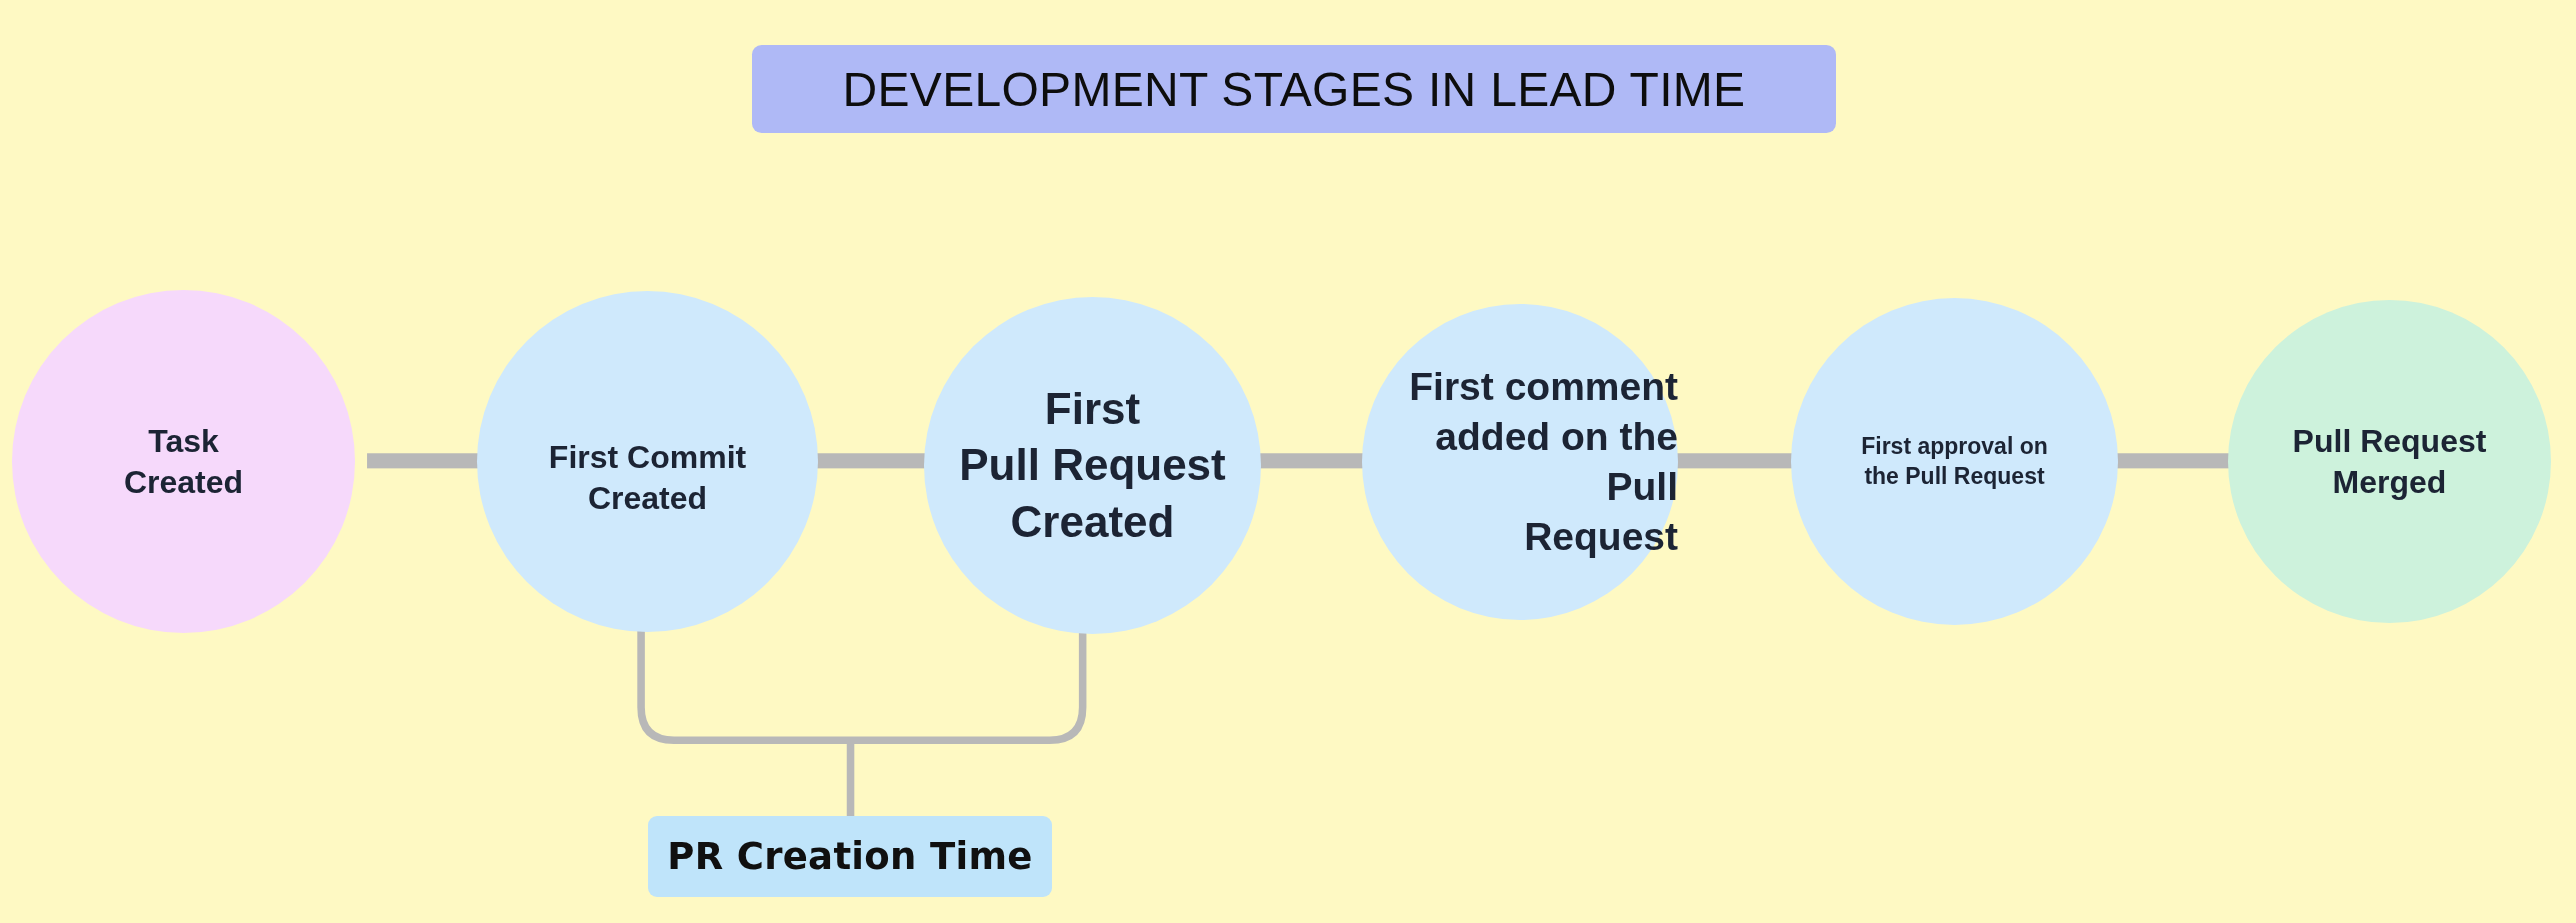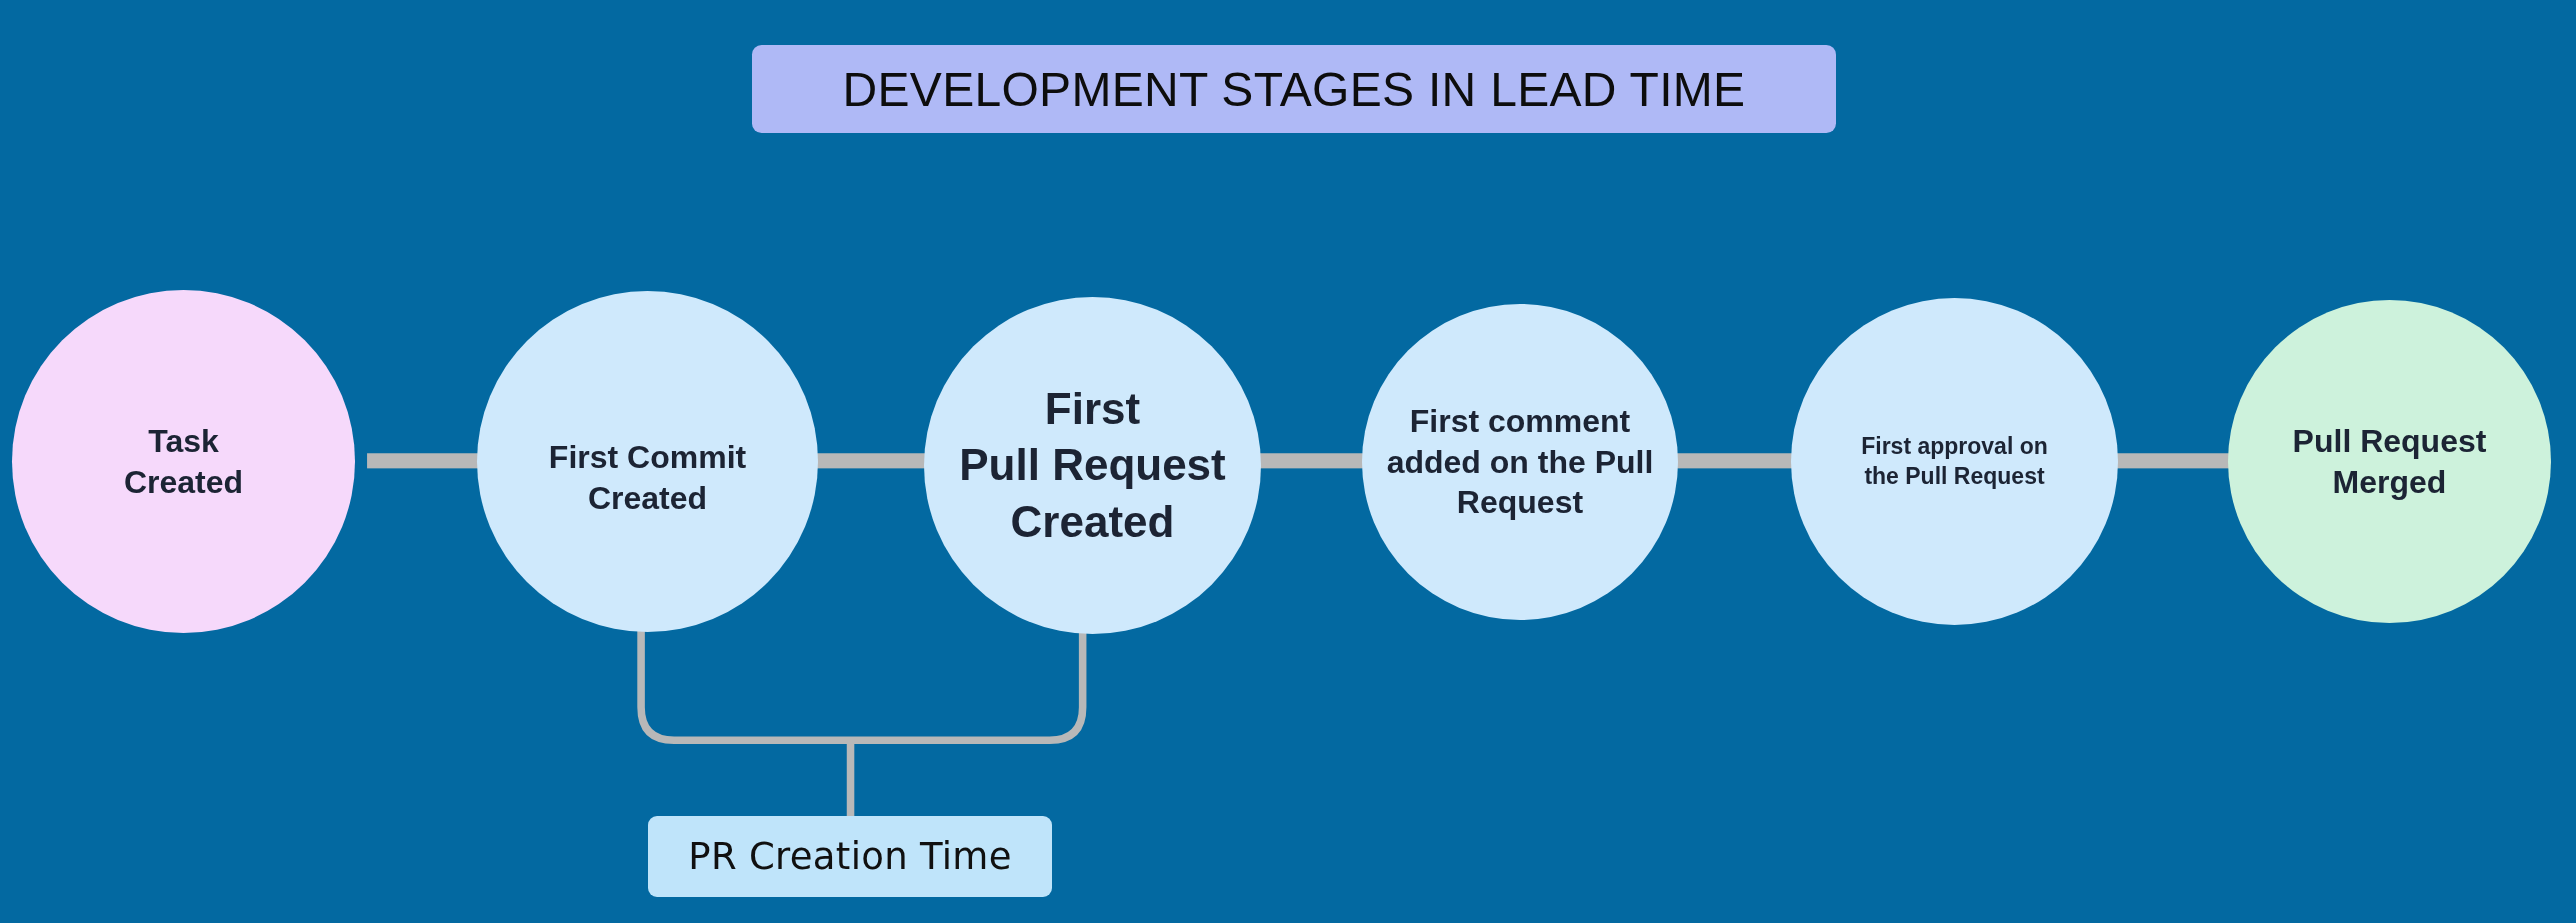--- a/index.html
+++ b/index.html
@@ -76,31 +76,31 @@
     width: 404px;
     height: 81px;
     background: #bfe4fa;
     border-radius: 9px;
     display: flex;
     align-items: center;
     justify-content: center;
   }
   #measure-badge-label {
     font-size: 37px;
-    font-weight: 400;
+    font-weight: 700;
     color: #101010;
     white-space: nowrap;
     font-family: "DejaVu Sans", "Liberation Sans", sans-serif;
     letter-spacing: 0.3px;
   }
 </style>
 </head>
 <body>
 
-<div id="canvas" style="background: #0369a1;">
+<div id="canvas" style="background: #fef9c3;">
 
   <div id="title-banner" style="background: rgb(175, 185, 246);">
     <span id="title-text">DEVELOPMENT STAGES IN LEAD TIME</span>
   </div>
 
   <svg id="connectors" viewBox="0 0 3750 1344" width="2576" height="923" xmlns="http://www.w3.org/2000/svg">
 
     <rect x="534" y="660" width="165" height="22" fill="#b8b8b8"></rect>
     <rect x="1182" y="660" width="170" height="22" fill="#b8b8b8"></rect>
     <rect x="1830" y="660" width="155" height="22" fill="#b8b8b8"></rect>
@@ -119,21 +119,21 @@
   <div class="stage-node" style="left: 477px; top: 291px; width: 341px; height: 341px; background: rgb(207, 233, 252);">
     <span class="stage-label" style="font-size: 32px; color: rgb(28, 36, 52); margin-top: 32px;">First Commit
 Created</span>
   </div>
   <div class="stage-node" style="left: 924px; top: 297px; width: 337px; height: 337px; background: rgb(207, 233, 252);">
     <span class="stage-label" style="font-size: 44px; color: rgb(28, 36, 52);">First
 Pull Request
 Created</span>
   </div>
   <div class="stage-node" style="left: 1362px; top: 304px; width: 316px; height: 316px; background: rgb(207, 233, 252);">
-    <span class="stage-label" style="font-size: 32px; color: rgb(28, 36, 52);">First comment
+    <span class="stage-label" style="font-size: 39px; color: rgb(28, 36, 52); text-align: right;">First comment
 added on the Pull
 Request</span>
   </div>
   <div class="stage-node" style="left: 1791px; top: 298px; width: 327px; height: 327px; background: rgb(207, 233, 252);">
     <span class="stage-label" style="font-size: 23px; color: rgb(28, 36, 52);">First approval on
 the Pull Request</span>
   </div>
   <div class="stage-node" style="left: 2228px; top: 300px; width: 323px; height: 323px; background: rgb(205, 242, 220);">
     <span class="stage-label" style="font-size: 32px; color: rgb(28, 36, 52);">Pull Request
 Merged</span>

